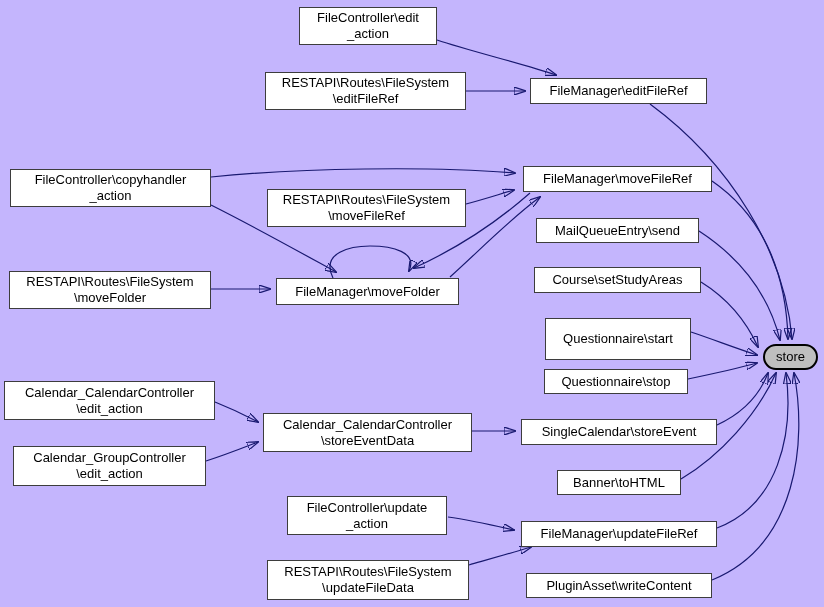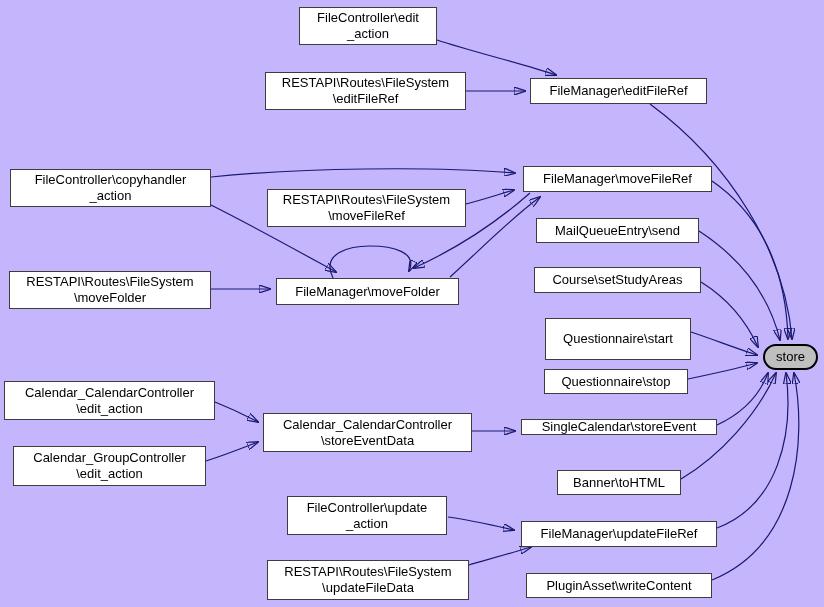--- a/index.html
+++ b/index.html
@@ -141,21 +141,21 @@
   <div class="node" style="left:13px; top:446px; width:193px; height:40px;">
     <span>Calendar_GroupController</span>
     <span>\edit_action</span>
   </div>
 
   <div class="node" style="left:263px; top:413px; width:209px; height:39px;">
     <span>Calendar_CalendarController</span>
     <span>\storeEventData</span>
   </div>
 
-  <div class="node" style="left:521px; top:419px; width:196px; height:16px;">
+  <div class="node" style="left:521px; top:419px; width:196px; height:26px;">
     <span>SingleCalendar\storeEvent</span>
   </div>
 
   <div class="node" style="left:557px; top:470px; width:124px; height:25px;align-items:center;">
     <span>Banner\toHTML</span>
   </div>
 
   <div class="node" style="left:287px; top:496px; width:160px; height:39px;">
     <span>FileController\update</span>
     <span>_action</span>

